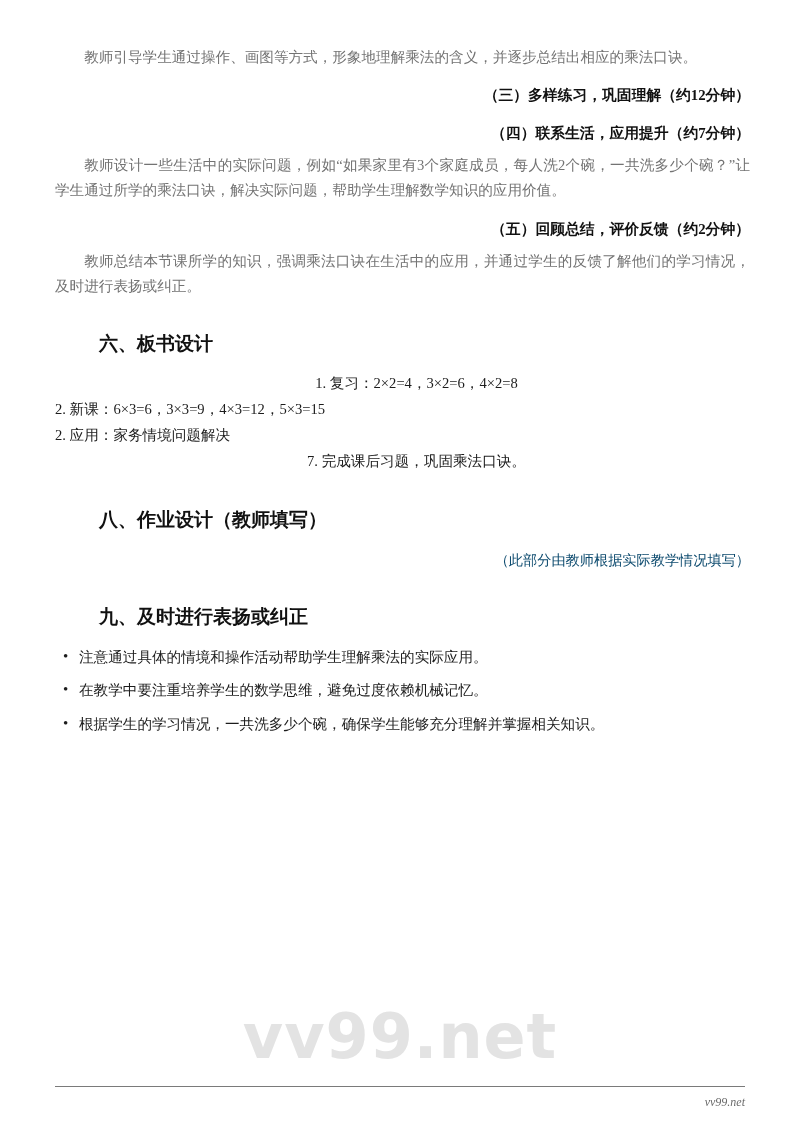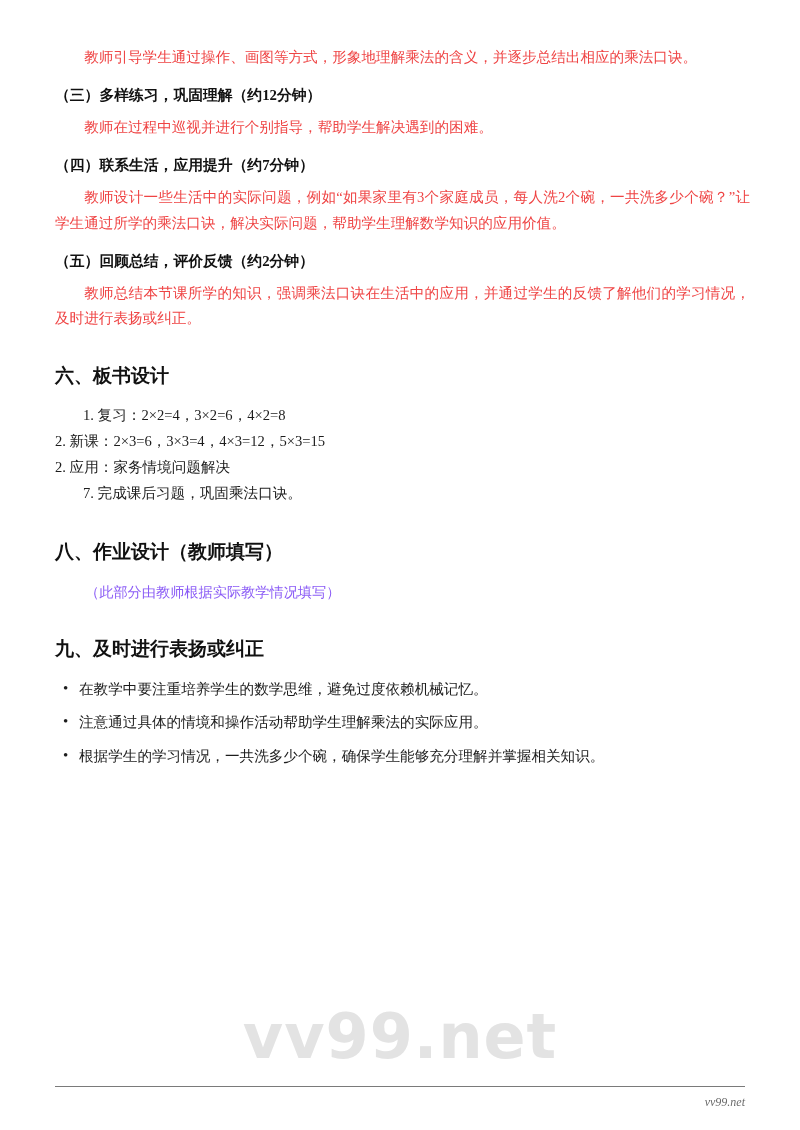--- a/index.html
+++ b/index.html
@@ -22,59 +22,62 @@
   }
   .content {
     position: absolute;
     left: 55px;
     top: 45px;
     width: 695px;
   }
   p {
     margin: 0;
     padding: 0;
+    text-align: right;
   }
   .body-text {
     font-size: 14.6px;
     line-height: 1.72;
     text-align: justify;
-    color: #ef4444;
+    color: #737373;
     margin-bottom: 9px;
   }
   .indent {
     text-indent: 2em;
   }
   .sub-heading {
     font-size: 14.8px;
     font-weight: bold;
     line-height: 1.7;
     margin-top: 13px;
     margin-bottom: 7px;
     color: #111;
   }
   .section-heading {
     font-size: 19px;
     font-weight: bold;
     line-height: 1.6;
     margin-top: 30px;
     margin-bottom: 12px;
     color: #111;
+    margin-left: 44px;
   }
   .num-list {
     margin: 0;
     padding: 0;
     list-style: none;
   }
   .num-list li {
     font-size: 14.6px;
     line-height: 1.78;
     color: #1c1c1c;
   }
   .num-list li.ind {
     padding-left: 28px;
+    text-align: center;
   }
   .bullet-list {
     margin: 0;
     padding: 0;
     list-style: none;
   }
   .bullet-list li {
     font-size: 14.6px;
     line-height: 1.8;
     color: #1c1c1c;
@@ -86,21 +89,21 @@
     content: "\2022";
     position: absolute;
     left: 8px;
     top: -1px;
     font-size: 15px;
   }
   .note-text {
     font-size: 14.2px;
     line-height: 1.7;
     padding-left: 30px;
-    color: #8b5cf6;
+    color: #0c4a6e;
   }
   .watermark {
     position: absolute;
     left: 0;
     right: 0;
     top: 1000px;
     text-align: center;
     font-family: "DejaVu Sans", sans-serif;
     font-size: 62px;
     font-weight: bold;
@@ -128,46 +131,45 @@
 </style>
 </head>
 <body>
 
 <div class="page">
   <div class="content">
 
     <p class="body-text indent">教师引导学生通过操作、画图等方式，形象地理解乘法的含义，并逐步总结出相应的乘法口诀。</p>
 
     <p class="sub-heading">（三）多样练习，巩固理解（约12分钟）</p>
-    <p class="body-text indent">教师在过程中巡视并进行个别指导，帮助学生解决遇到的困难。</p>
 
     <p class="sub-heading">（四）联系生活，应用提升（约7分钟）</p>
     <p class="body-text indent">教师设计一些生活中的实际问题，例如“如果家里有3个家庭成员，每人洗2个碗，一共洗多少个碗？”让学生通过所学的乘法口诀，解决实际问题，帮助学生理解数学知识的应用价值。</p>
 
     <p class="sub-heading">（五）回顾总结，评价反馈（约2分钟）</p>
     <p class="body-text indent">教师总结本节课所学的知识，强调乘法口诀在生活中的应用，并通过学生的反馈了解他们的学习情况，及时进行表扬或纠正。</p>
 
     <h2 class="section-heading">六、板书设计</h2>
     <ul class="num-list">
       <li class="ind">1.  复习：2×2=4，3×2=6，4×2=8</li>
-      <li>2.  新课：2×3=6，3×3=4，4×3=12，5×3=15</li>
+      <li>2.  新课：6×3=6，3×3=9，4×3=12，5×3=15</li>
       <li>2.  应用：家务情境问题解决</li>
     </ul>
 
     <ul class="num-list">
       <li class="ind">7.  完成课后习题，巩固乘法口诀。</li>
     </ul>
 
     <h2 class="section-heading">八、作业设计（教师填写）</h2>
     <p class="note-text">（此部分由教师根据实际教学情况填写）</p>
 
     <h2 class="section-heading">九、及时进行表扬或纠正</h2>
     <ul class="bullet-list">
+      <li>注意通过具体的情境和操作活动帮助学生理解乘法的实际应用。</li>
       <li>在教学中要注重培养学生的数学思维，避免过度依赖机械记忆。</li>
-      <li>注意通过具体的情境和操作活动帮助学生理解乘法的实际应用。</li>
       <li>根据学生的学习情况，一共洗多少个碗，确保学生能够充分理解并掌握相关知识。</li>
     </ul>
 
   </div>
 
   <div class="watermark">vv99.net</div>
   <div class="footer-rule"></div>
   <div class="footer-text">vv99.net</div>
 </div>
 

